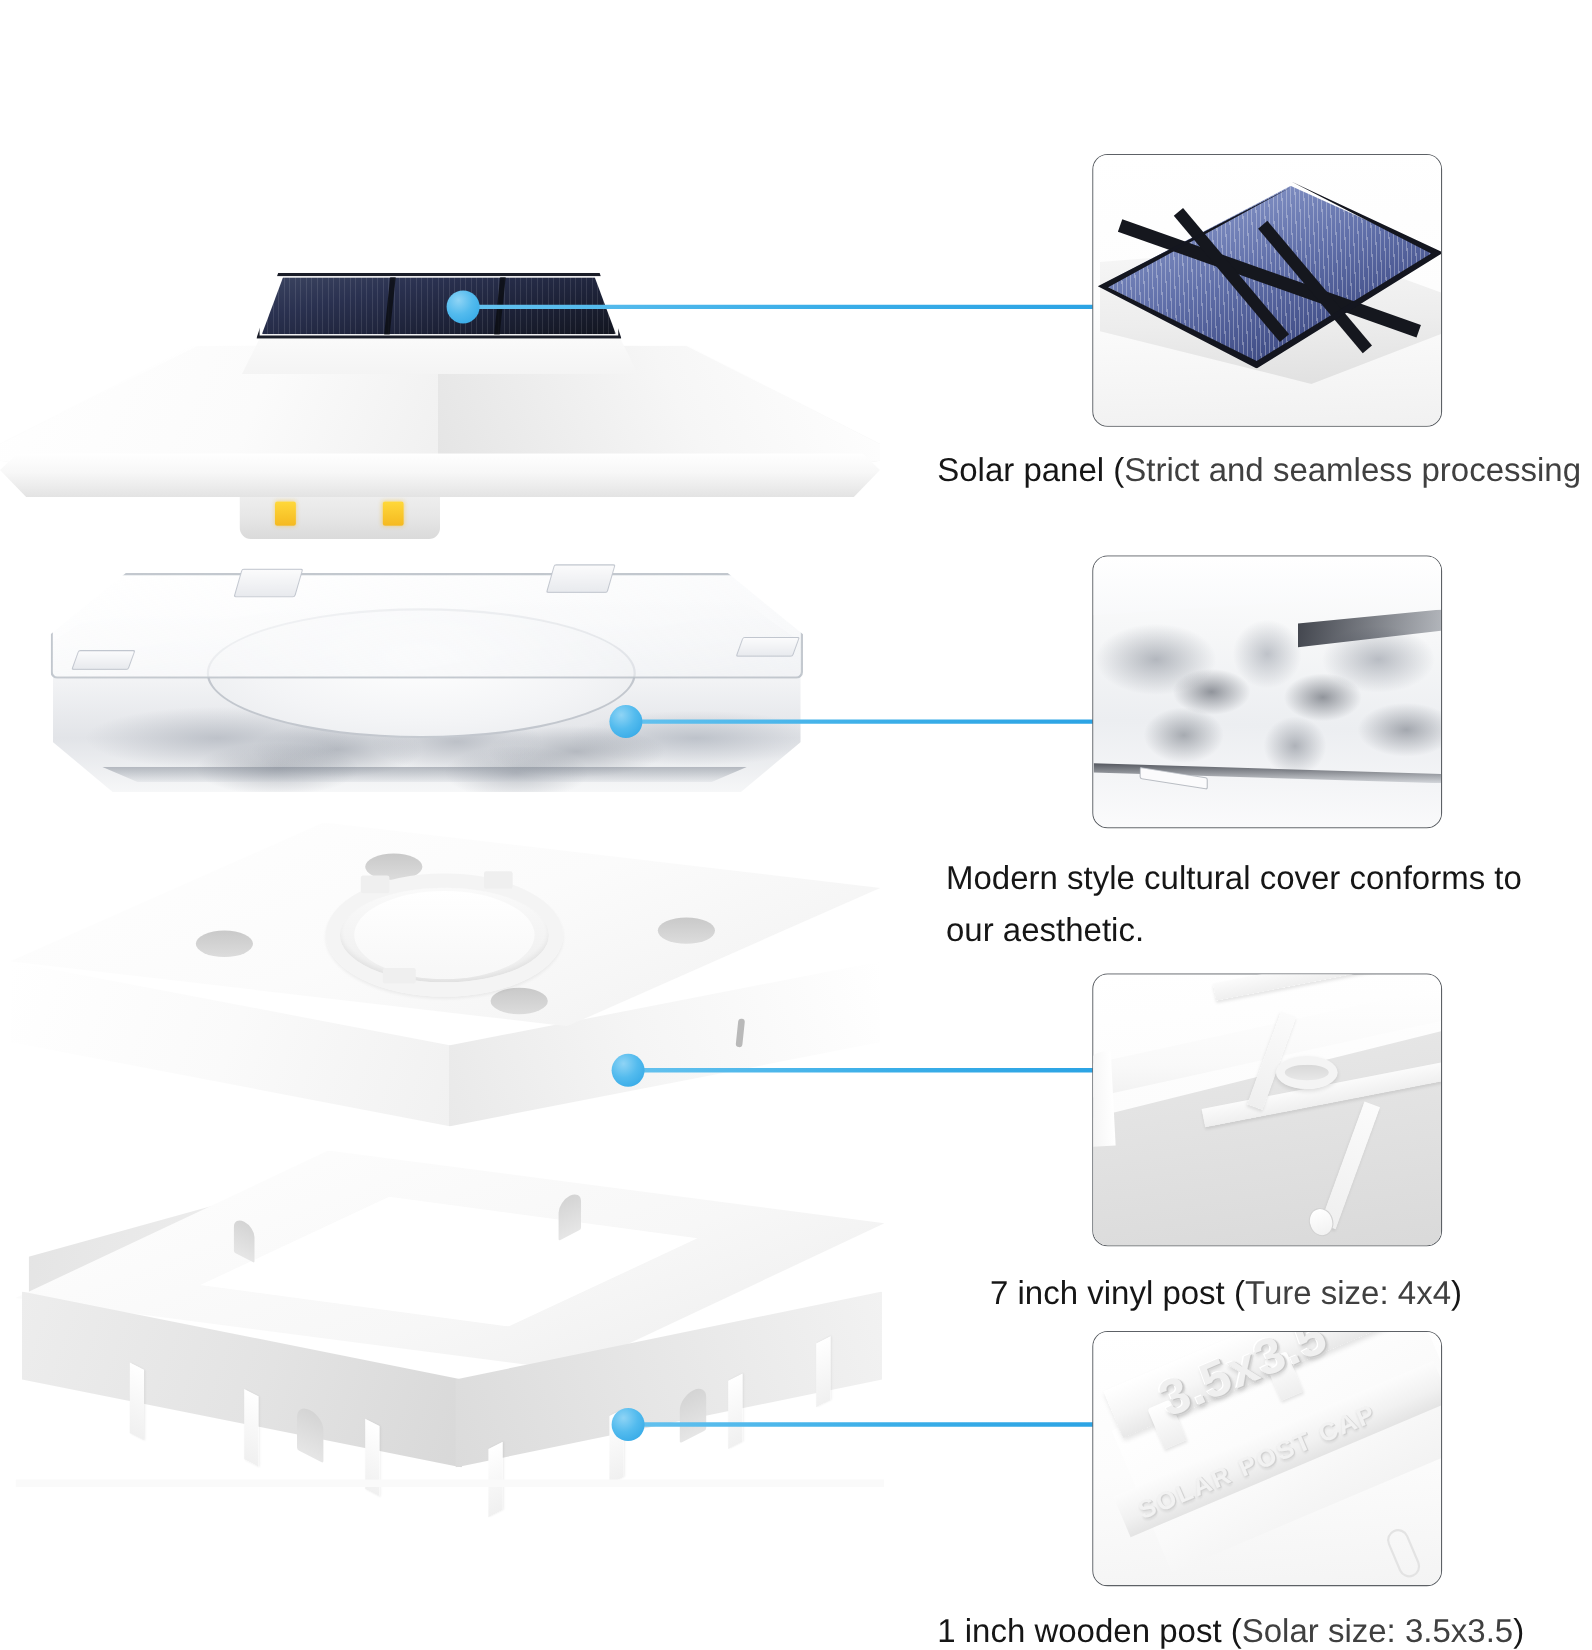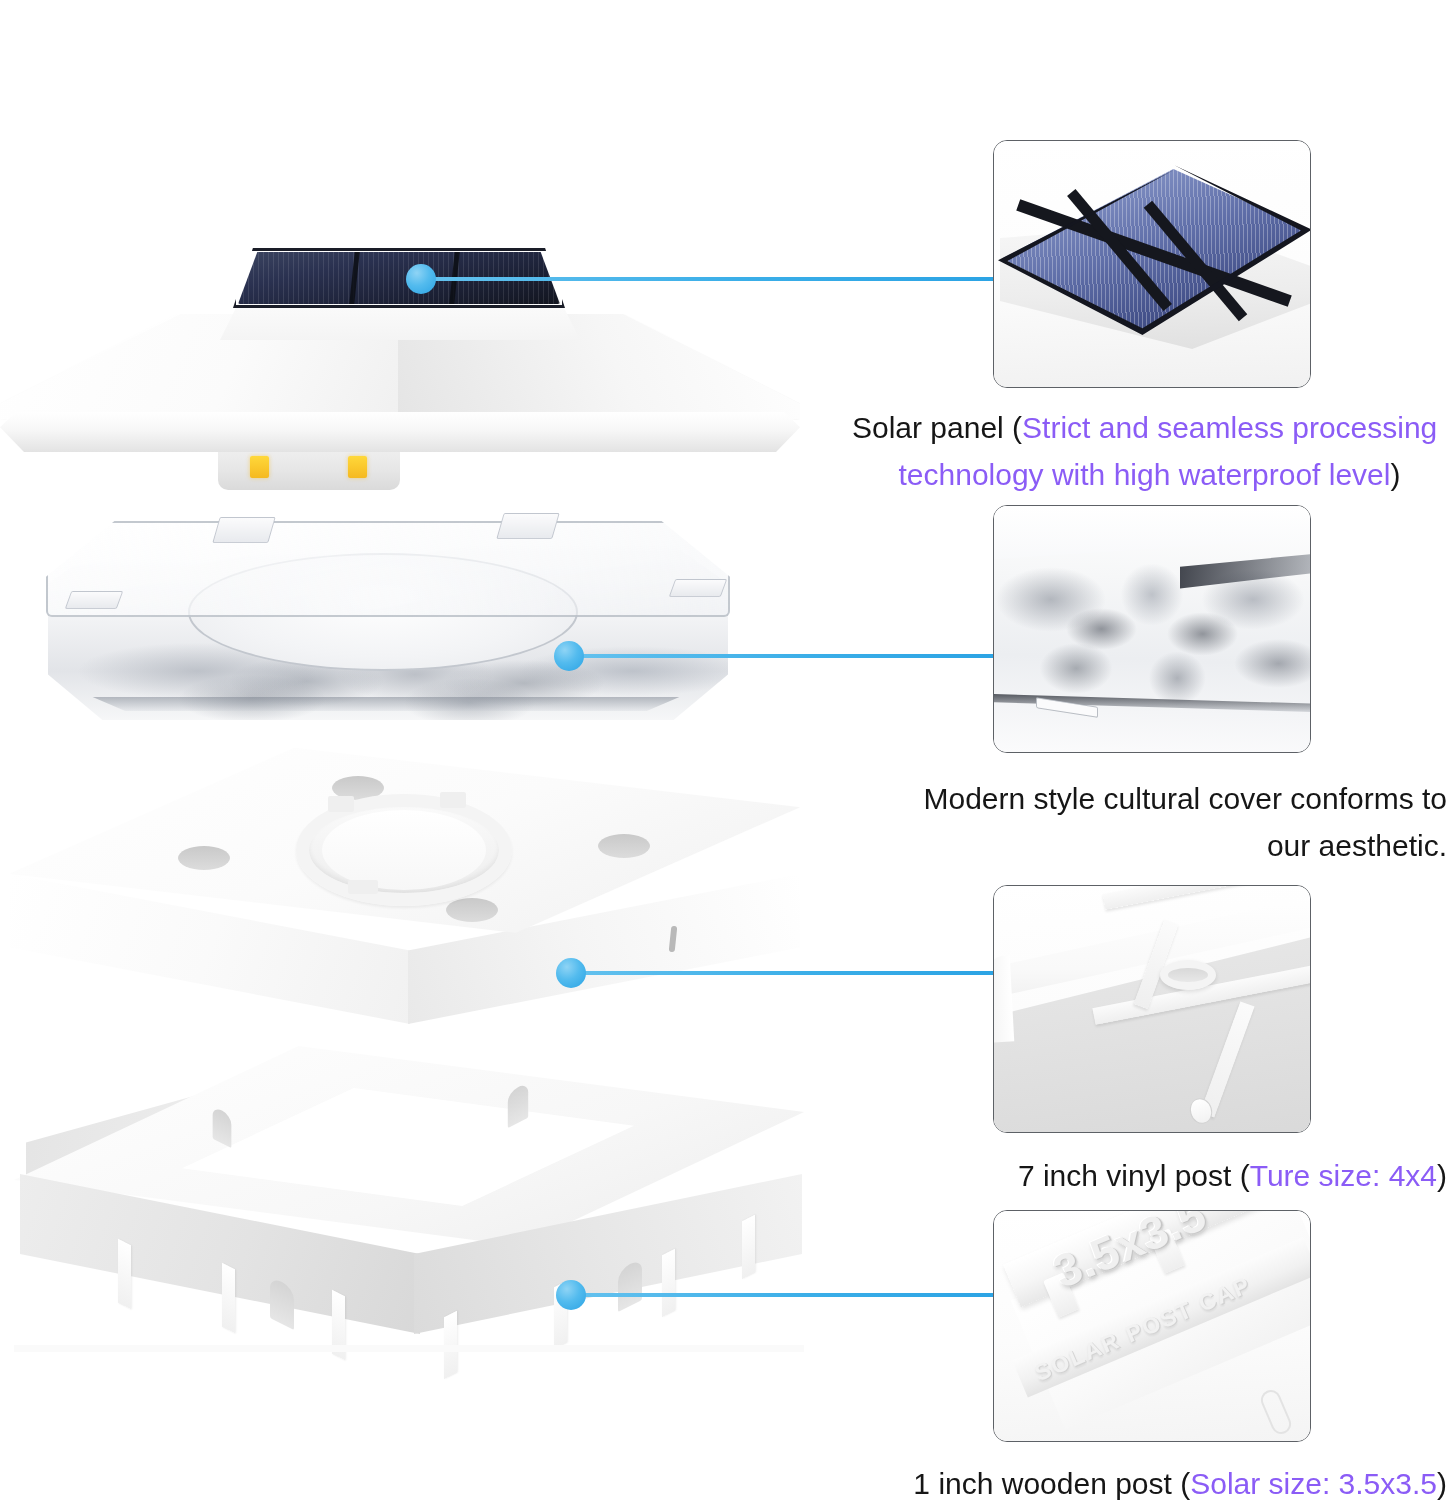--- a/index.html
+++ b/index.html
@@ -566,23 +566,23 @@
   #dot-3    { left: 556px; top: 958px; }
   #leader-4 { left: 580px; top: 1293px; width: 422px; }
   #dot-4    { left: 556px; top: 1280px; }
 
   
   .caption {
     position: absolute;
     font-size: 30px;
     line-height: 47px;
     color: #161616;
-    text-align: right;
-  }
-  .caption .hl { color: #8b5cf6; }
+    text-align: left;
+  }
+  .caption .hl { color: #404040; }
 
   #caption-solar  { left: 852px; top: 404px; width: 595px; text-align: left; }
   #caption-solar .line2 { display: block; text-align: center; }
   #caption-cover  { left: 860px; top: 775px; width: 587px; }
   #caption-vinyl  { left: 900px; top: 1152px; width: 547px; }
   #caption-wooden { left: 852px; top: 1460px; width: 595px; }
 </style>
 </head>
 <body>
 
@@ -707,23 +707,20 @@
       <div class="co-wood-tab wt1"></div>
       <div class="co-wood-tab wt2"></div>
       <div class="co-wood-text">3.5x3.5</div>
       <div class="co-wood-text2">SOLAR POST CAP</div>
       <div class="co-wood-slot"></div>
     </div>
   </div>
 
   <div class="caption" id="caption-solar">
     <span>Solar panel (</span><span class="hl">Strict and seamless processing</span>
-    <span class="line2">
-      <span class="hl">technology with high waterproof level</span><span>)</span>
-    </span>
   </div>
 
   <div class="caption" id="caption-cover">
     <span>Modern style cultural cover conforms to</span><br>
     <span>our aesthetic.</span>
   </div>
 
   <div class="caption" id="caption-vinyl">
     <span>7 inch vinyl post (</span><span class="hl">Ture size: 4x4</span><span>)</span>
   </div>

